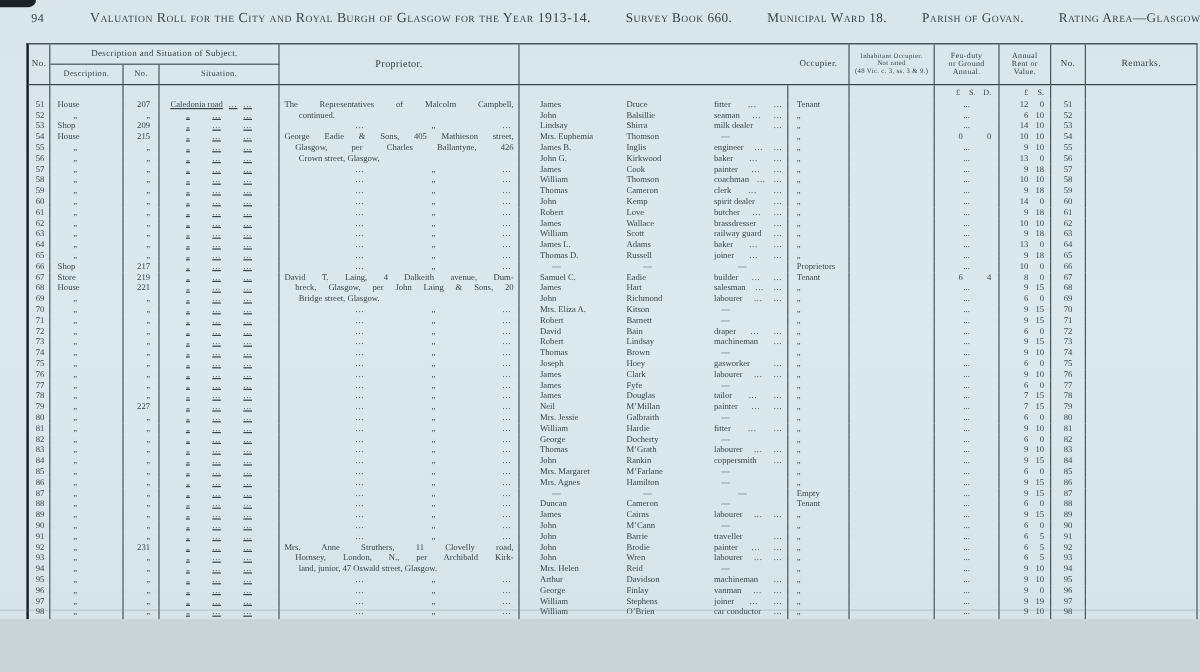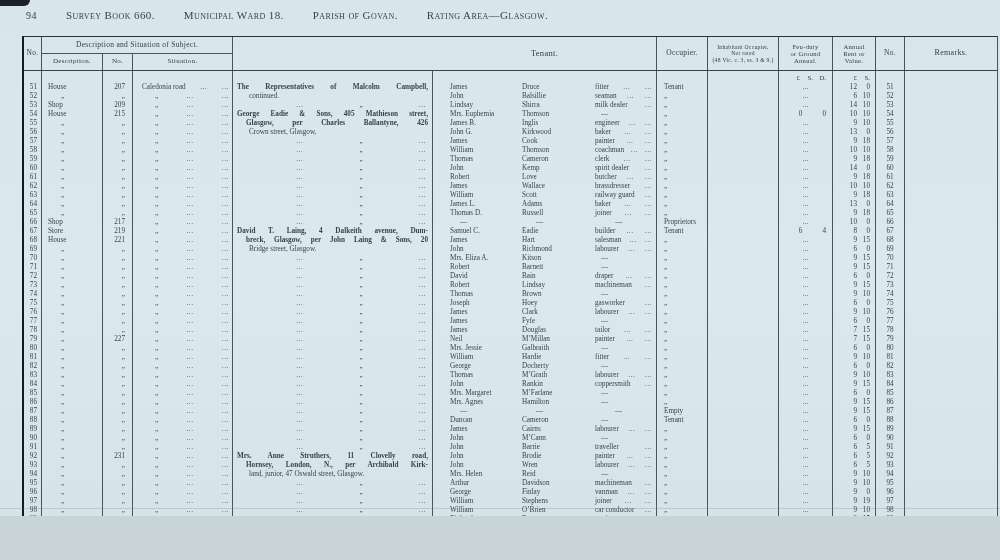--- a/index.html
+++ b/index.html
@@ -68,25 +68,25 @@
 
   
   .r { height:9px; }
   .c { border-right:1px solid #4a545c; font-size:7.2px; line-height:9px;
     white-space:nowrap; overflow:hidden; }
   .c:last-child { border-right:none; }
   .c1 { text-align:right; padding-right:4px; }
   .c2 { padding-left:6px; }
   .c2.dit { padding-left:19px; }
   .c3 { text-align:right; padding-right:7px; }
-  .c4 { display:flex; padding:0 3px 0 9px; }
+  .c4 { display:flex; padding:0 22px 0 9px;text-decoration:underline; }
   .c4.dit { padding-left:22px; }
   .dots { margin-left:auto; letter-spacing:.6px; }
   .c5 { padding:0 4px; }
-  .c5.pk-t, .c5.pk-c { text-align:justify; text-align-last:justify;font-weight:bold; }
+  .c5.pk-t, .c5.pk-c { text-align:justify; text-align-last:justify; }
   .c5.pk-c { padding-left:13px; }
   .c5.pk-e { padding-left:16px; }
   .c5.pk-d { display:flex; }
   .c5 .da { margin-left:31%; letter-spacing:.6px; }
   .c5 .db { margin-left:auto; margin-right:auto; }
   .c5 .dc { margin-right:2px; letter-spacing:.6px; }
   .c6 { display:flex; padding-left:5px; }
   .t1 { width:72px;margin-left:12px; } .t2 { width:73px; }
   .t1.dash { padding-left:10px; } .t2.dash { padding-left:4px; }
   .t3 { flex:1; display:flex; padding-right:4px; }
@@ -103,34 +103,35 @@
   .fc:last-child { border-right:none; }
 </style>
 </head>
 <body>
 
 <div class="sheet">
   <div class="corner-blot"></div>
 
   <div class="pagehead">
     <span class="pgnum">94</span>
+    <span class="sc ttl">Valuation Roll for the City and Royal Burgh of Glasgow for the Year 1913-14.</span>
     <span class="sc hitem">Survey Book 660.</span>
     <span class="sc hitem">Municipal Ward 18.</span>
     <span class="sc hitem">Parish of Govan.</span>
     <span class="sc hitem">Rating Area—Glasgow.</span>
   </div>
 
   <div class="vtable">
     <div class="gr thead">
       <div class="th th-no">No.</div>
       <div class="th th-grp">Description and Situation of Subject.</div>
       <div class="th th-desc">Description.</div>
       <div class="th th-sno">No.</div>
       <div class="th th-sit">Situation.</div>
-      <div class="th th-ten">Tenant.</div>
+      <div class="th th-prop">Proprietor.</div>
       <div class="th th-occ">Occupier.</div>
       <div class="th th-inh">Inhabitant Occupier.
 Not rated
 (48 Vic. c. 3, ss. 3 &amp; 9.)</div>
       <div class="th th-feu">Feu-duty
 or Ground
 Annual.</div>
       <div class="th th-rent">Annual
 Rent or
 Value.</div>

